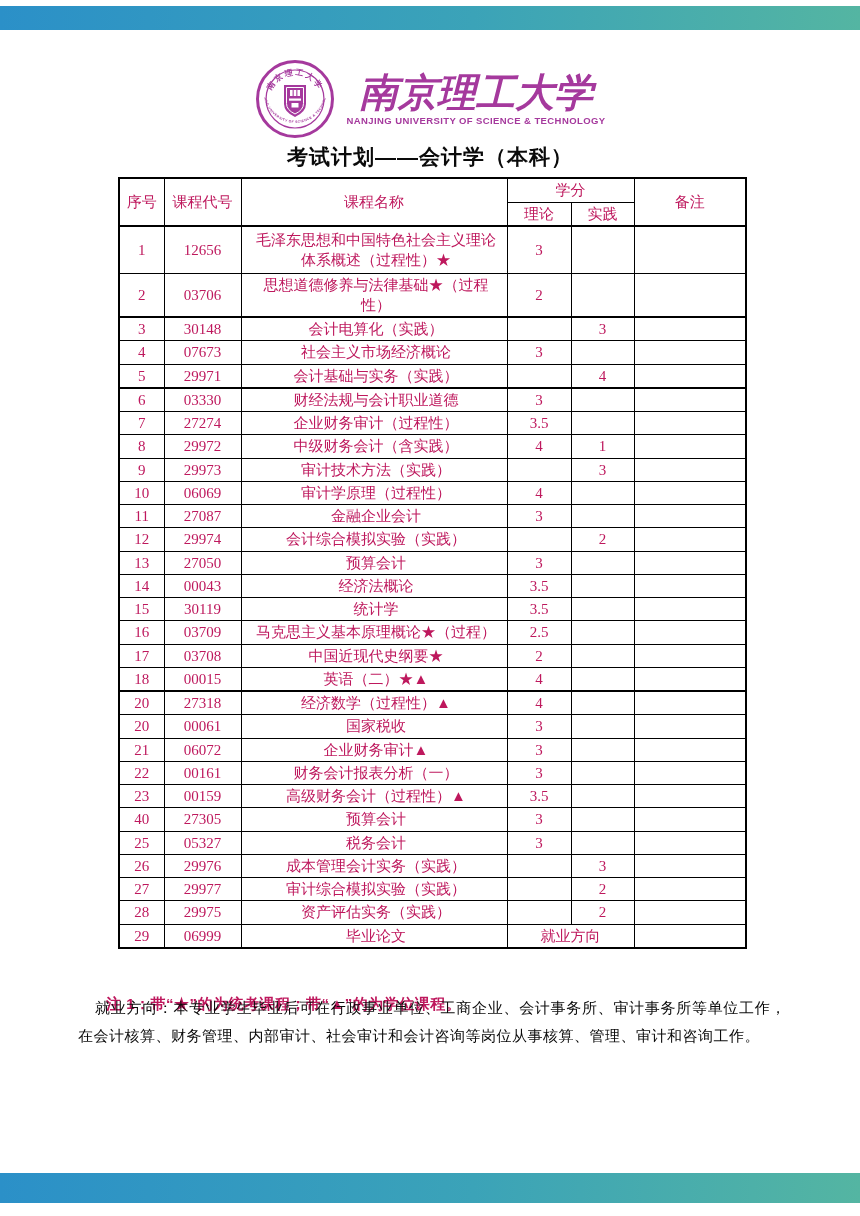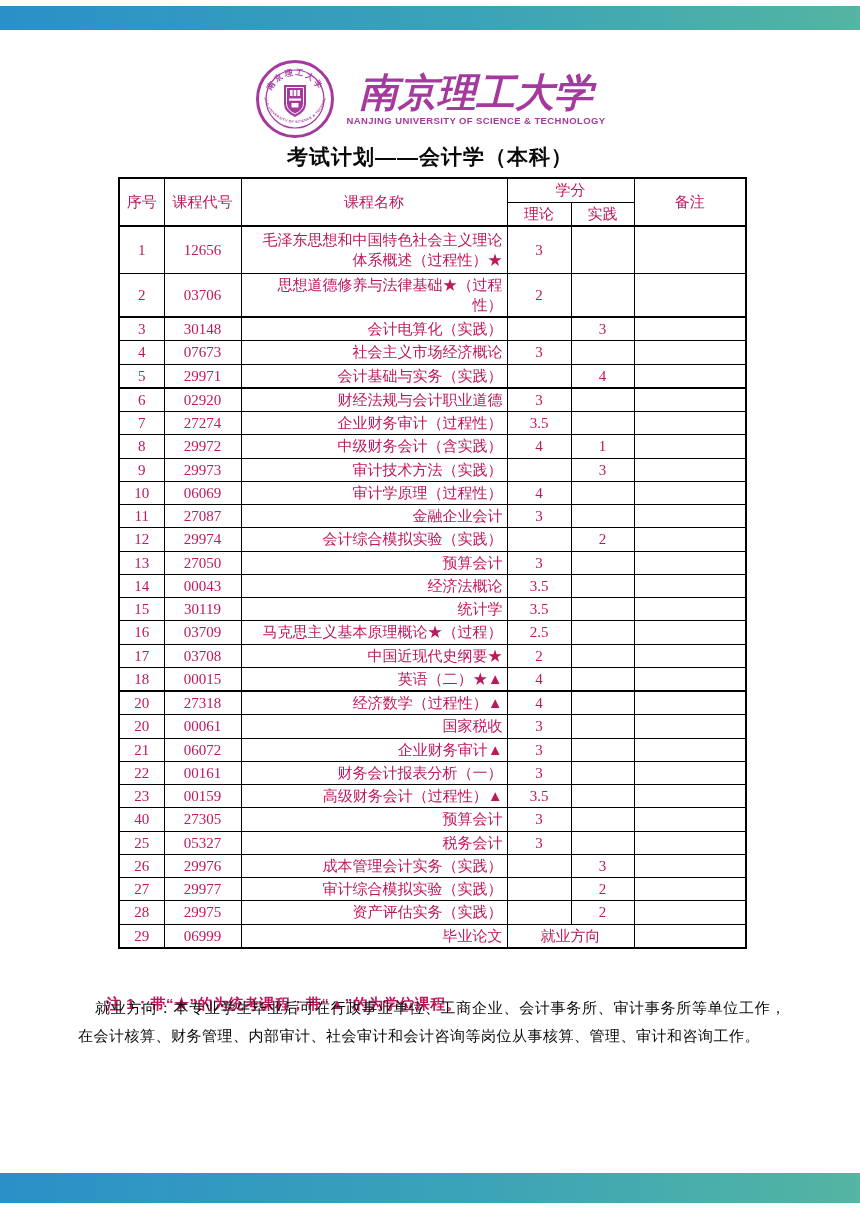--- a/index.html
+++ b/index.html
@@ -54,21 +54,21 @@
     text-align:center; vertical-align:middle;
     font-weight:normal; line-height:1.35;
     padding:1px 2px;
     overflow:hidden;
   }
   .plan-table thead tr { height:24px; }
   .plan-table tbody tr { height:23px; }
   .plan-table tbody tr.tall-row { height:47px; }
   .plan-table th.hb { border-bottom:2.5px solid #000; }
   .plan-table tbody tr.thick-below td { border-bottom:2.5px solid #000; }
-  .plan-table td.c-name { text-align:right; padding-left:8px; padding-right:4px; }
+  .plan-table td.c-name { text-align:center; padding-left:8px; padding-right:4px; }
   .note1 {
     position:absolute; top:951px; left:106px;
     font-family:"Liberation Sans",sans-serif;
     font-weight:bold; font-size:15px; color:#be185d;
     letter-spacing:0.5px;
     margin-top:44px;
   }
   .employment {
     position:absolute; top:994px; left:78px; width:708px;
     font-family:"Liberation Sans",sans-serif;
@@ -170,21 +170,21 @@
       <tr class="thick-below">
         <td class="c-no">5</td>
         <td class="c-code">29971</td>
         <td class="c-name">会计基础与实务（实践）</td>
         <td class="c-theory"></td>
         <td class="c-practice">4</td>
         <td class="c-remark"></td>
       </tr>
       <tr>
         <td class="c-no">6</td>
-        <td class="c-code">02920</td>
+        <td class="c-code">03330</td>
         <td class="c-name">财经法规与会计职业道德</td>
         <td class="c-theory">3</td>
         <td class="c-practice"></td>
         <td class="c-remark"></td>
       </tr>
       <tr>
         <td class="c-no">7</td>
         <td class="c-code">27274</td>
         <td class="c-name">企业财务审计（过程性）</td>
         <td class="c-theory">3.5</td>

